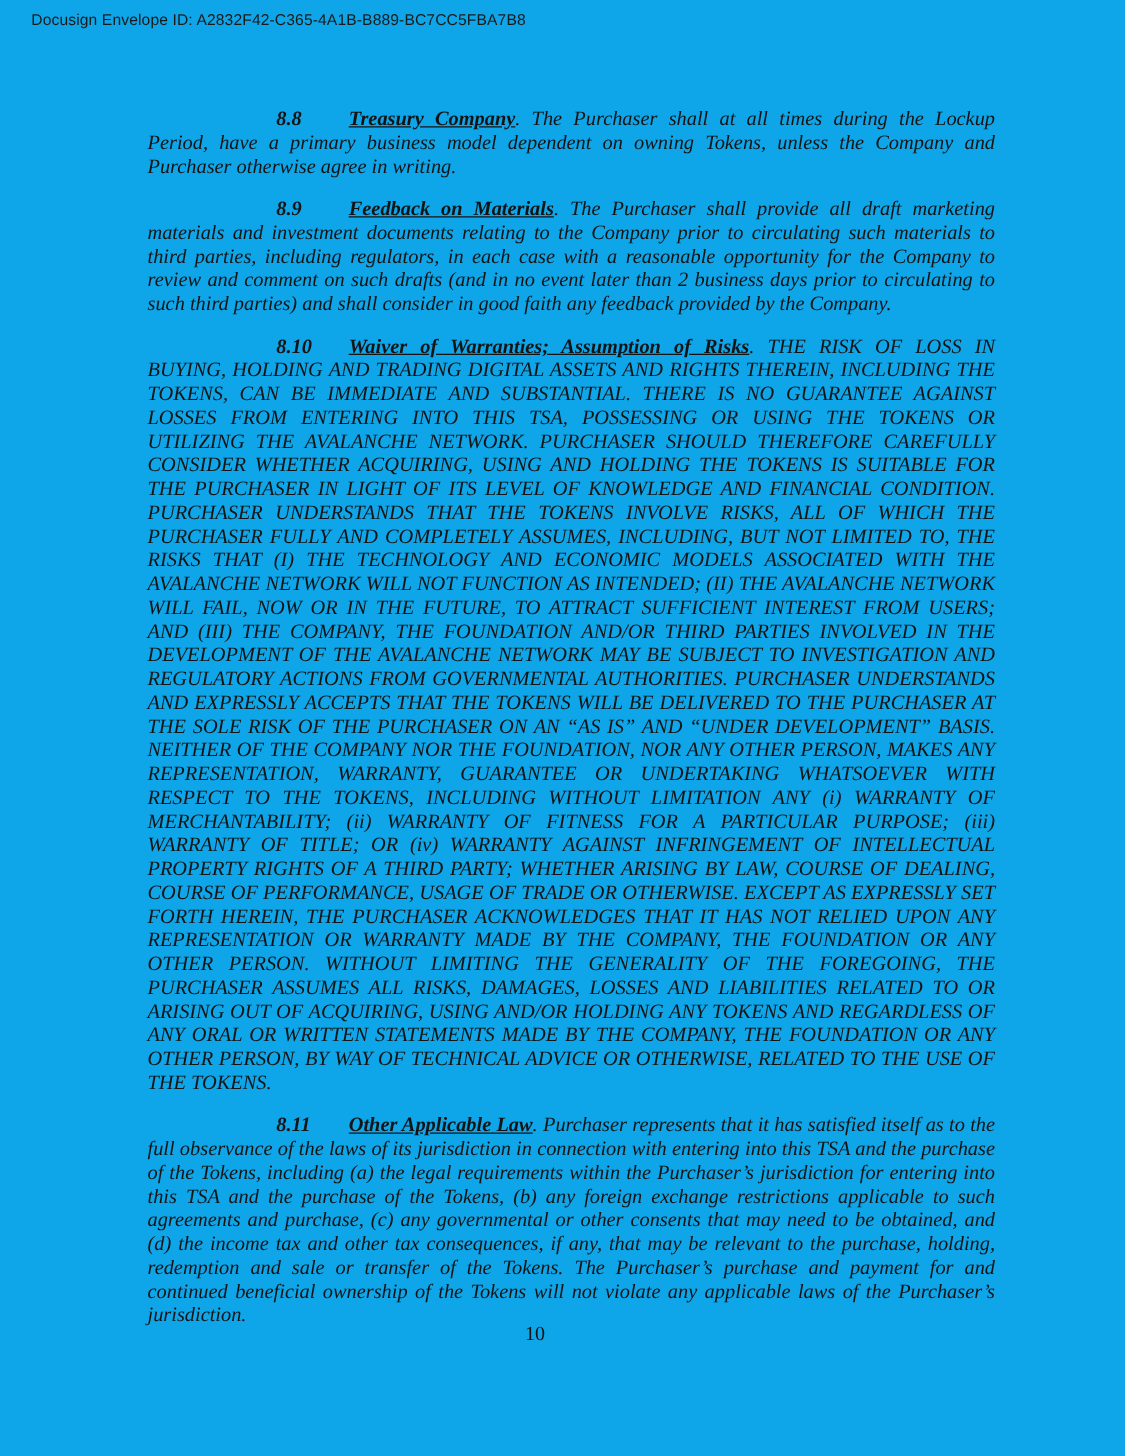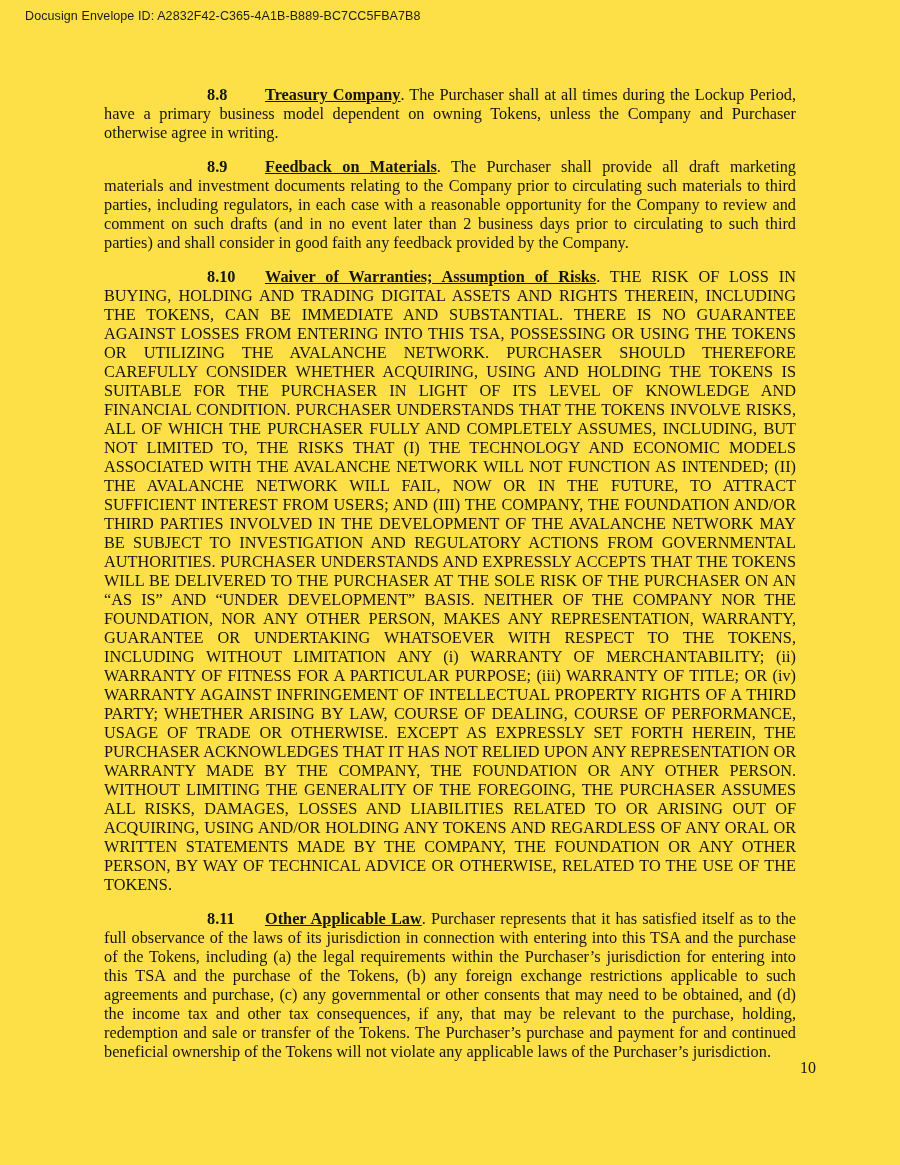--- a/index.html
+++ b/index.html
@@ -1,21 +1,21 @@
 <!DOCTYPE html>
 <html><head>
 <meta charset="utf-8">
 <style>
   * { box-sizing: border-box; }
   html, body { margin: 0; padding: 0; background: #ffffff; }
   .page {
     position: relative;
     width: 900px;
     height: 1165px;
-    background: #fde047;
+    background: #0ea5e9;
     overflow: hidden;
     font-family: "Liberation Serif", serif;
     color: #141414;
   }
   .docusign-header {
     position: absolute;
     top: 9px;
     left: 25px;
     font-family: "Liberation Sans", sans-serif;
     font-size: 12.5px;
@@ -27,40 +27,41 @@
   .content {
     position: absolute;
     top: 85px;
     left: 104px;
     width: 692px;
     font-size: 16.3px;
     line-height: 19px;
     text-align: justify;
   }
   p.sec {
-    margin: 0 0 15px 0;
+    margin: 0 0 15px 14px;
     text-indent: 103px;
     padding: 0;
+    font-style: italic;
   }
   .sec-num {
     display: inline-block;
     width: 58px;
     font-weight: bold;
     text-indent: 0;
   }
   .sec-heading {
     font-weight: bold;
     text-decoration: underline;
   }
   .page-number {
     position: absolute;
     top: 1058px;
     left: 0;
     width: 816px;
-    text-align: right;
+    text-align: center;
     font-size: 16px;
     line-height: 19px;
     padding-left: 40px;
   }
   .doc-footer {
     position: absolute;
     top: 1097px;
     left: 104px;
     font-size: 12.5px;
     line-height: 15px;

